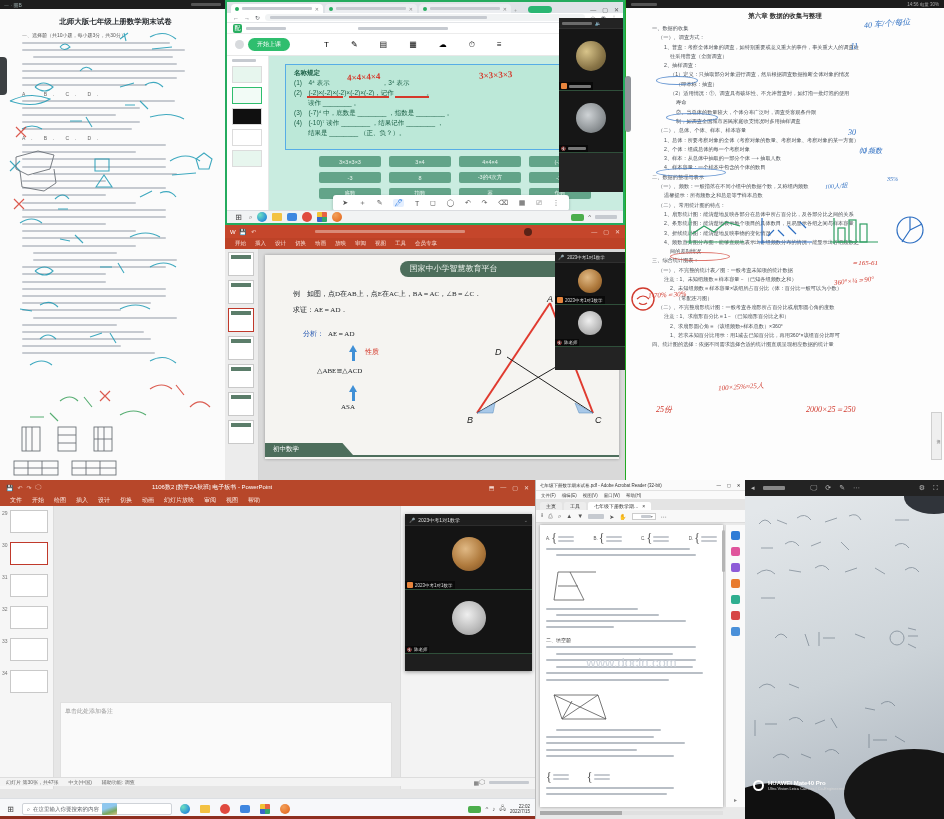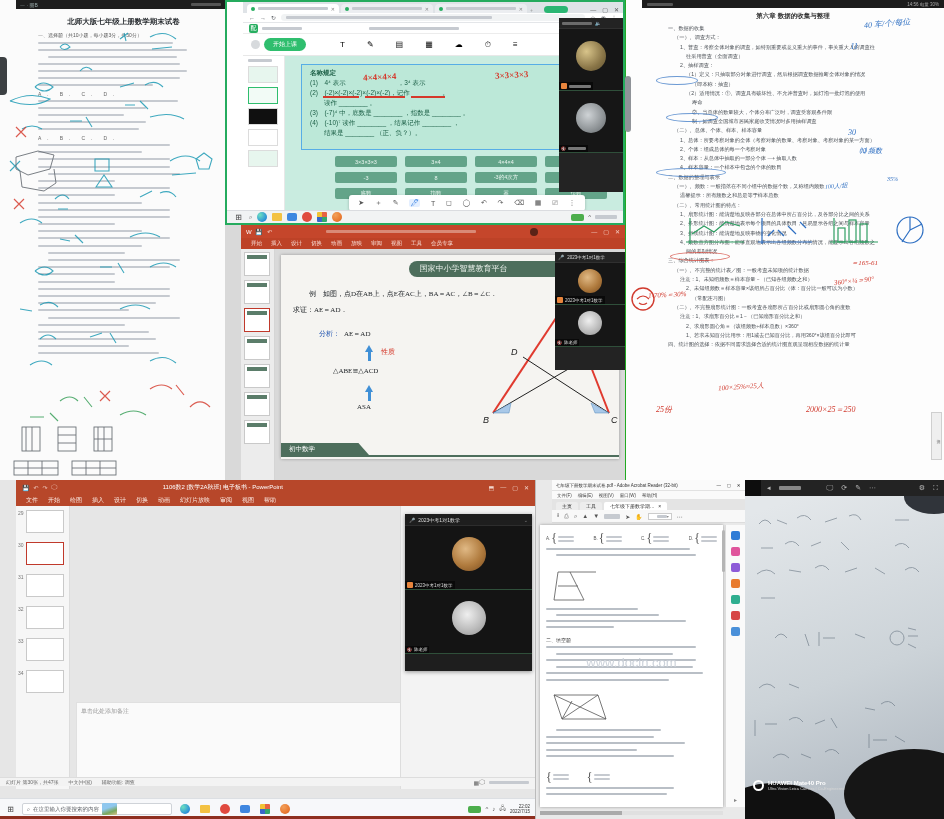--- a/index.html
+++ b/index.html
@@ -2,21 +2,21 @@
 <html><head>
 <meta charset="utf-8">
 <style>
   html,body{margin:0;padding:0;background:#111;}
   *{box-sizing:border-box;font-family:"Liberation Sans",sans-serif;}
   #stage{position:relative;width:944px;height:819px;overflow:hidden;background:#1a1a1a;}
   .abs{position:absolute;}
   .row{display:flex;align-items:center;}
   .skel{background:#c6cad0;border-radius:1px;}
   .dk .skel{background:#585858;}
-  .panel{position:absolute;overflow:hidden;padding-left:16px;}
+  .panel{position:absolute;overflow:hidden;}
   .ic{display:inline-block;text-align:center;color:#666;}
   .wctl{margin-left:auto;display:flex;gap:6px;color:#555;font-size:6px;align-items:center;}
 
   
   #p-ws{left:0;top:0;width:225px;height:480px;background:#fbfbfb;}
   .ws-top{height:9px;background:#1e1e1e;color:#9aa;font-size:5px;display:flex;align-items:center;padding:0 4px;justify-content:space-between;}
   .ws-body{padding:8px 16px 0 22px;position:relative;}
   .ws-title{font-size:7.5px;font-weight:bold;color:#2b2f33;text-align:center;margin-bottom:5px;}
   .ws-sec{font-size:5px;color:#555;margin-bottom:4px;}
   .ws-opts{font-size:5px;color:#666;letter-spacing:4px;margin:3px 0;}
@@ -612,21 +612,21 @@
         <div class="gthumb"></div>
         <div class="gthumb sel"></div>
         <div class="gthumb"></div>
         <div class="gthumb"></div>
         <div class="gthumb"></div>
         <div class="gthumb"></div>
       </div>
       <div class="geo-slide">
         <div class="g-head">国家中小学智慧教育平台</div>
         <div class="g-t abs" style="left:28px;top:34px">例　如图，点D在AB上，点E在AC上，BA＝AC，∠B＝∠C．</div>
-        <div class="g-t abs" style="left:12px;top:50px">求证：AE＝AD．</div>
+        <div class="g-t abs" style="left:28px;top:50px">求证：AE＝AD．</div>
         <div class="abs" style="left:38px;top:74px;display:flex;gap:4px;">
           <span class="g-t g-analysis">分析：</span>
           <span class="g-t">AE＝AD</span>
         </div>
         <div class="abs" style="left:84px;top:86px;display:flex;flex-direction:column;align-items:center;">
             <i class="up-arrow"></i>
             <i class="up-stem"></i>
           </div>
         <span class="abs g-red" style="left:100px;top:92px">性质</span>
         <div class="g-t abs" style="left:52px;top:112px">△ABE≌△ACD</div>

